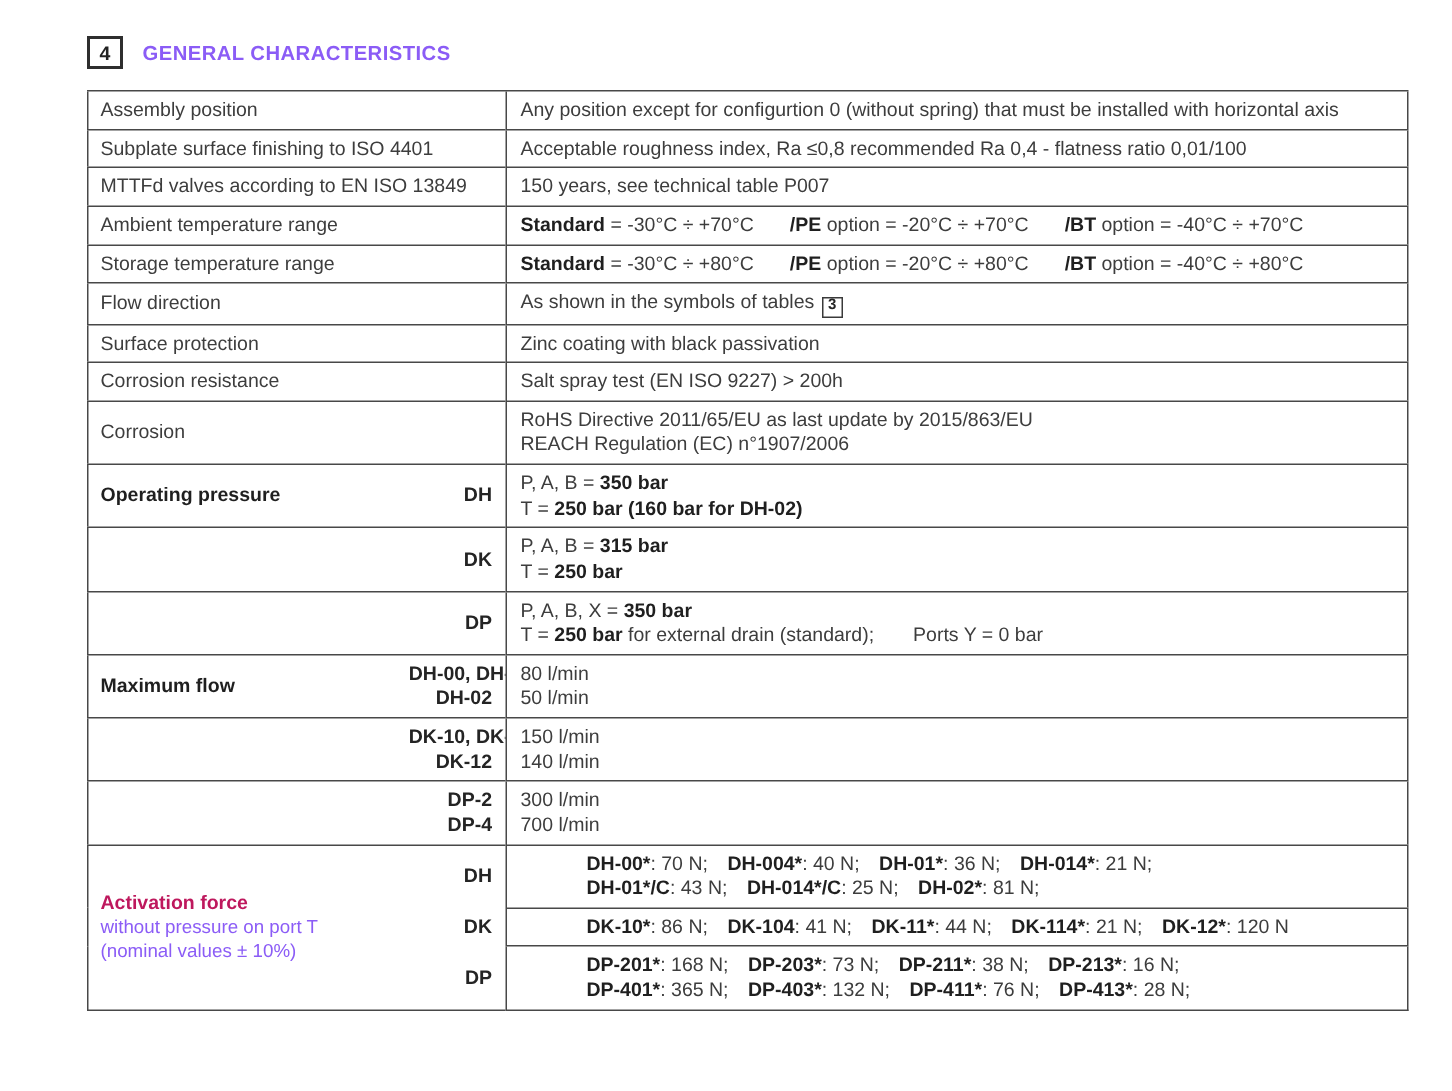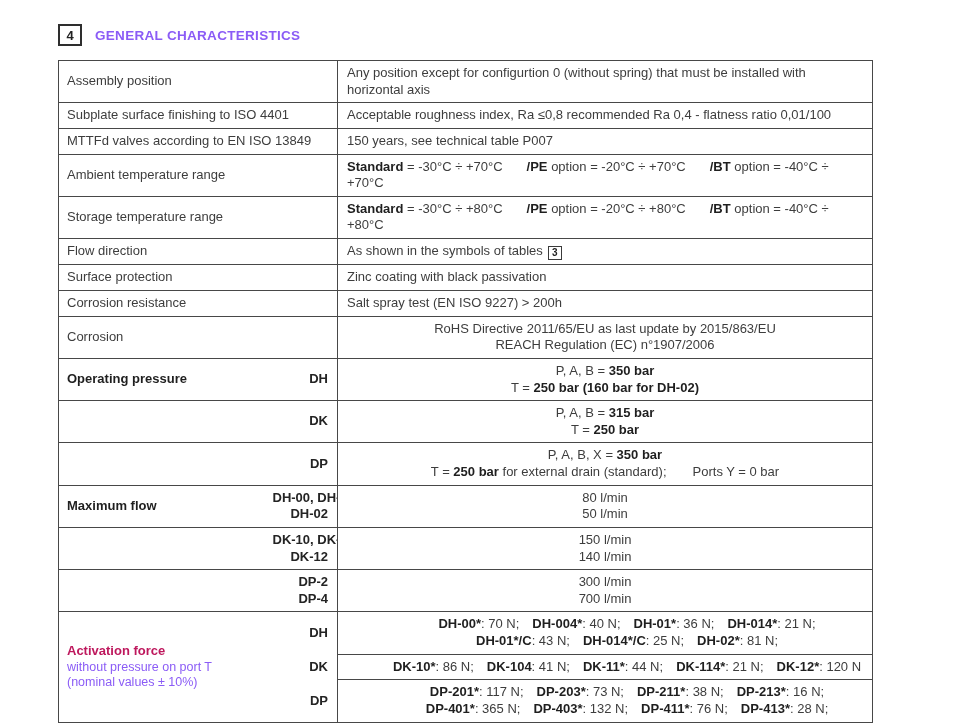--- a/index.html
+++ b/index.html
@@ -15,35 +15,35 @@
   .doc-header { position:absolute; left:58px; top:24px; display:flex; align-items:center; }
   .num-box {
     width:20px; height:18px; border:2px solid #2e2e2e;
     display:flex; align-items:center; justify-content:center;
     font-weight:700; font-size:13px; color:#222;
   }
   .doc-title { margin-left:13px; font-weight:700; font-size:13.5px; color:#8b5cf6; letter-spacing:.3px; }
 
   
   table.char-table {
-    position:absolute; left:58px; top:60px; width:815px;
+    position:absolute; left:58px; top:60px; width:881px;
     border-collapse:collapse; table-layout:fixed;
     font-size:13px; color:#3d3d3d; background:#fff;
     border:1.5px solid #484848;
   }
   .char-table td {
     border-top:1.5px solid #484848;
     padding:4px 9px; vertical-align:middle; line-height:1.28;
     overflow:hidden;
   }
   td.val { border-left:1.5px solid #484848; }
   td.lbl { padding-left:8px; }
   td.sub { text-align:right; font-weight:700; color:#242424; white-space:nowrap; padding-right:9px; }
   .b, b { font-weight:700; color:#1f1f1f; }
-  .vline { line-height:1.28;text-align:center; }
+  .vline { line-height:1.28; }
   .gap  { margin-left:24px; }
   .gapP { margin-left:26px; }
   .item + .item { margin-left:13px; }
   .item { white-space:nowrap;margin-left:44px; }
   .refbox {
     display:inline-flex; align-items:center; justify-content:center;
     width:12px; height:12px; border:1.3px solid #3a3a3a;
     font-weight:700; font-size:10px; color:#242424;
     margin-left:5px; vertical-align:-1px;
   }
@@ -207,21 +207,21 @@
     <tr>
       <td class="val">
         <div class="vline">
           <span class="item"><b>DK-10*</b><span>: 86 N;</span></span><span class="item"><b>DK-104</b><span>: 41 N;</span></span><span class="item"><b>DK-11*</b><span>: 44 N;</span></span><span class="item"><b>DK-114*</b><span>: 21 N;</span></span><span class="item"><b>DK-12*</b><span>: 120 N</span></span>
         </div>
       </td>
     </tr>
     <tr>
       <td class="val">
         <div class="vline">
-          <span class="item"><b>DP-201*</b><span>: 117 N;</span></span><span class="item"><b>DP-203*</b><span>: 73 N;</span></span><span class="item"><b>DP-211*</b><span>: 38 N;</span></span><span class="item"><b>DP-213*</b><span>: 16 N;</span></span>
+          <span class="item"><b>DP-201*</b><span>: 168 N;</span></span><span class="item"><b>DP-203*</b><span>: 73 N;</span></span><span class="item"><b>DP-211*</b><span>: 38 N;</span></span><span class="item"><b>DP-213*</b><span>: 16 N;</span></span>
         </div>
         <div class="vline">
           <span class="item"><b>DP-401*</b><span>: 365 N;</span></span><span class="item"><b>DP-403*</b><span>: 132 N;</span></span><span class="item"><b>DP-411*</b><span>: 76 N;</span></span><span class="item"><b>DP-413*</b><span>: 28 N;</span></span>
         </div>
       </td>
     </tr>
 
     </tbody>
   </table>
 </div>

